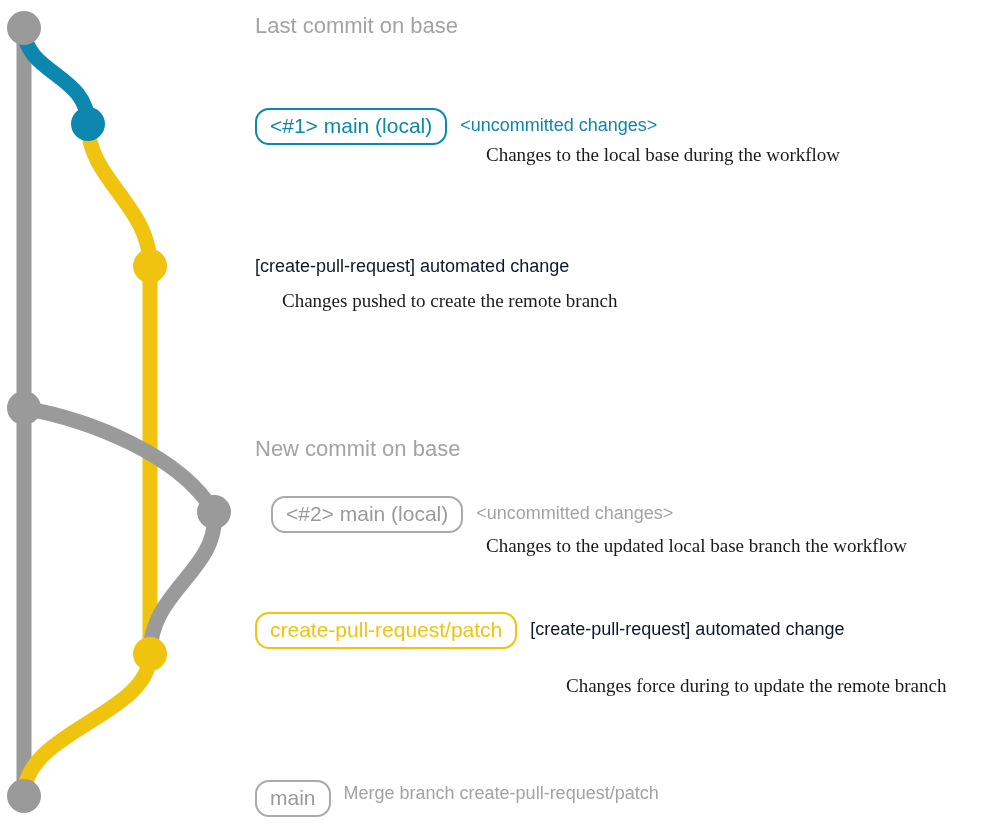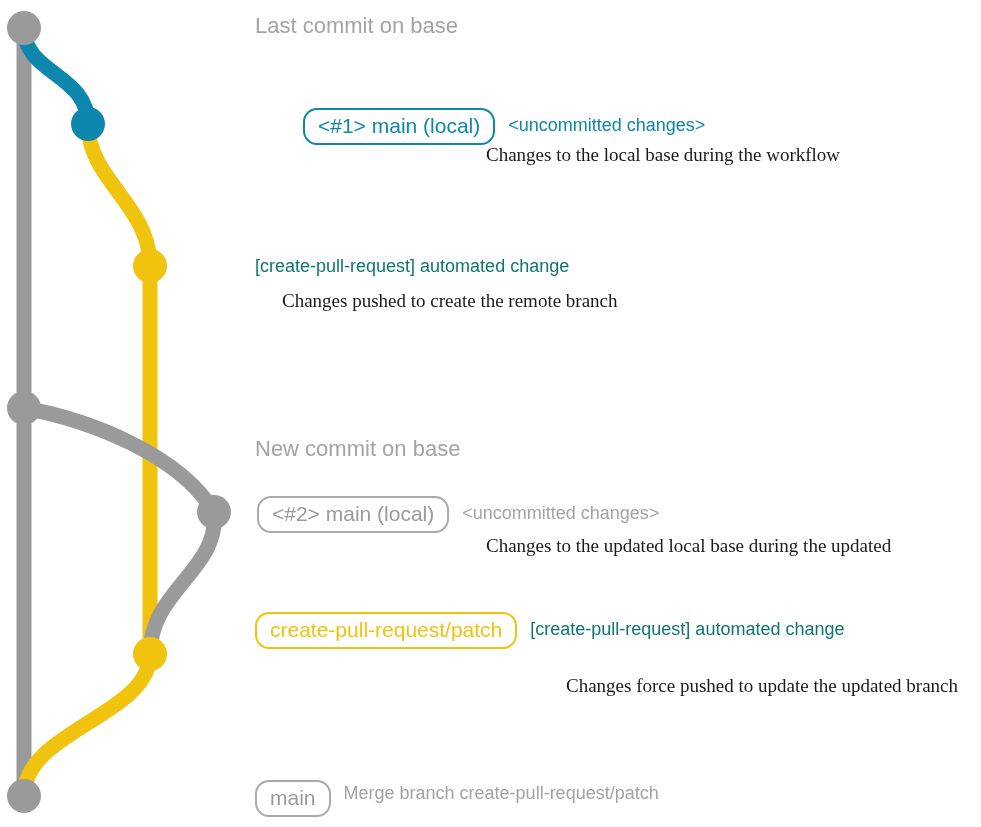--- a/index.html
+++ b/index.html
@@ -54,21 +54,21 @@
   .badge.yellow { border-color: #f0c30f; color: #f0c30f; }
   .badge.gray   { border-color: #aaaaaa; color: #9a9a9a; }
 
   .commit-title {
     font-size: 18px;
     line-height: 26px;
     font-family: "Liberation Sans", sans-serif;
     white-space: nowrap;
   }
   .commit-title.blue   { color: #0d87ad; }
-  .commit-title.yellow { color: #0f766e; }
+  .commit-title.yellow { color: #0f172a; }
   .commit-title.gray   { color: #a3a3a3; }
 
   .commit-desc {
     position: absolute;
     font-family: "Liberation Serif", serif;
     font-size: 19px;
     line-height: 22px;
     color: #1a1a1a;
     white-space: nowrap;
   }
@@ -105,45 +105,45 @@
   <circle cx="24" cy="408" r="17" fill="#9a9a9a"></circle>
   <circle cx="214" cy="512" r="17" fill="#9a9a9a"></circle>
   <circle cx="150" cy="654" r="17" fill="#f0c30f"></circle>
   <circle cx="24" cy="796" r="17" fill="#9a9a9a"></circle>
 </svg>
 
 <div class="annotations">
 
   <div class="plain-label" style="left:255px; top:13px;">Last commit on base</div>
 
-  <div class="row" style="left:255px; top:108px;margin-left:48px;">
+  <div class="row" style="left:255px; top:108px;">
     <span class="badge blue">&lt;#1&gt; main (local)</span>
     <span class="badge-gap"></span>
     <span class="commit-title blue" style="margin-top:4px;">&lt;uncommitted changes&gt;</span>
   </div>
   <div class="commit-desc" style="left:486px; top:144px;">Changes to the local base during the workflow</div>
 
   <div class="commit-title yellow" style="position:absolute; left:255px; top:253px;">[create-pull-request] automated change</div>
   <div class="commit-desc" style="left:270px; top:290px;margin-left:12px;">Changes pushed to create the remote branch</div>
 
   <div class="plain-label" style="left:255px; top:396px;margin-top:40px;">New commit on base</div>
 
-  <div class="row" style="left:241px; top:496px;padding-left:16px;">
+  <div class="row" style="left:255px; top:496px;padding-left:16px;">
     <span class="badge gray">&lt;#2&gt; main (local)</span>
     <span class="badge-gap"></span>
     <span class="commit-title gray" style="margin-top:4px;">&lt;uncommitted changes&gt;</span>
   </div>
-  <div class="commit-desc" style="left:486px; top:535px;">Changes to the updated local base during the updated</div>
+  <div class="commit-desc" style="left:486px; top:535px;">Changes to the updated local base branch the workflow</div>
 
   <div class="row" style="left:255px; top:612px;">
     <span class="badge yellow">create-pull-request/patch</span>
     <span class="badge-gap"></span>
     <span class="commit-title yellow" style="margin-top:4px;">[create-pull-request] automated change</span>
   </div>
-  <div class="commit-desc" style="left:566px; top:675px;">Changes force pushed to update the updated branch</div>
+  <div class="commit-desc" style="left:566px; top:675px;">Changes force during to update the remote branch</div>
 
   <div class="row" style="left:255px; top:780px;">
     <span class="badge gray">main</span>
     <span class="badge-gap"></span>
     <span class="commit-title gray" style="margin-top:0;">Merge branch create-pull-request/patch</span>
   </div>
 
 </div>
 
 </body></html>

